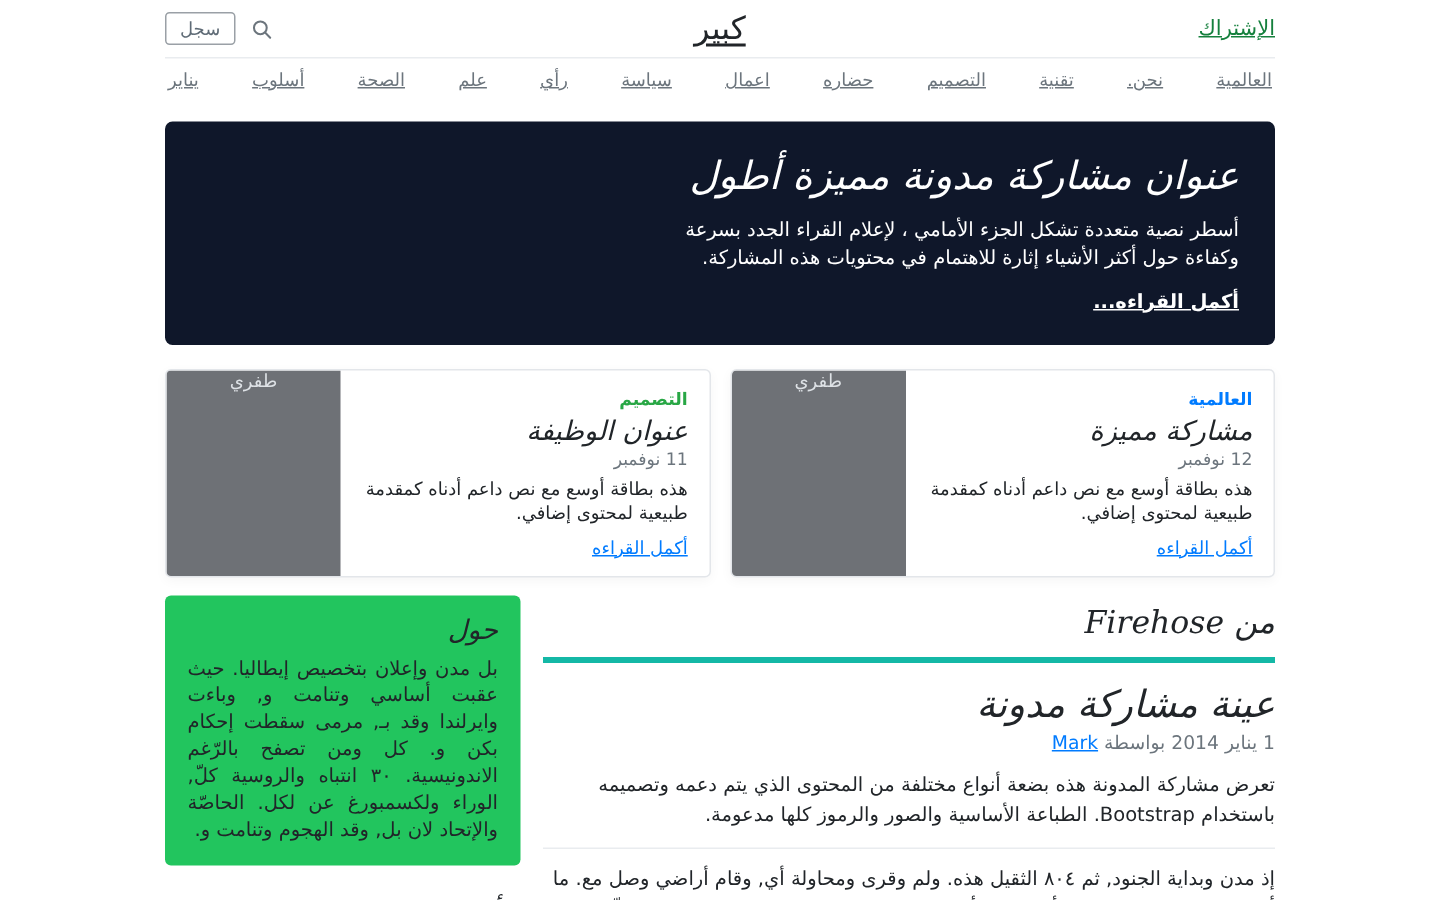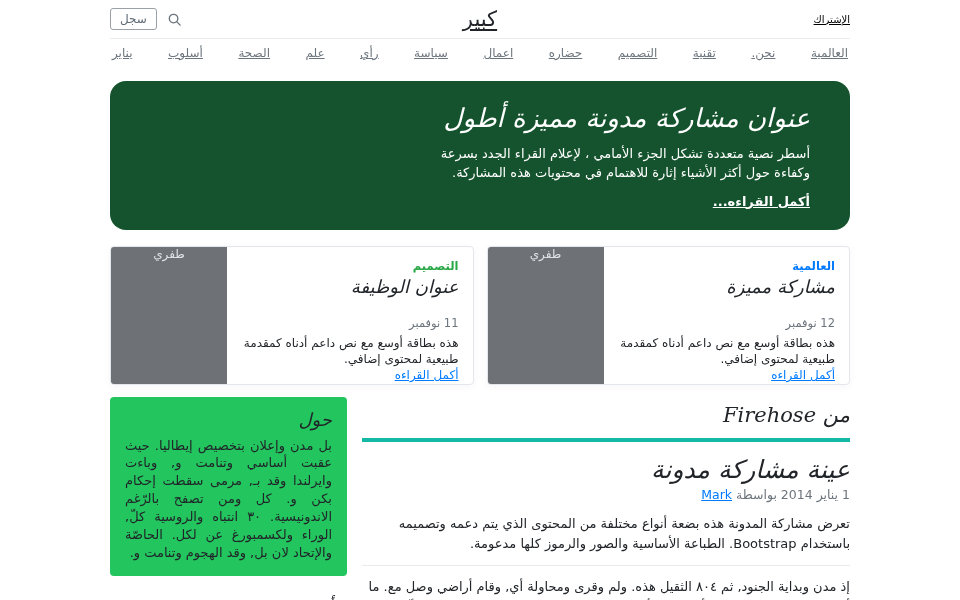--- a/index.html
+++ b/index.html
@@ -14,41 +14,41 @@
   .container { width: 740px; margin: 0 auto; }
 
   
   .blog-header {
     display: flex; align-items: center;
     padding: 7px 0; border-bottom: 1px solid #e9ecef;
   }
   .header-col { flex: 1; display: flex; align-items: center; }
   .header-col.center { justify-content: center; }
   .header-col.end { justify-content: flex-end; gap: 10px; }
-  .subscribe-link { color: #000000; text-decoration: underline; font-size: 10px; }
+  .subscribe-link { color: #15803d; text-decoration: underline; font-size: 14px; }
   .brand-link {
     font-family: "DejaVu Serif", "Liberation Serif", serif;
     font-size: 21px; color: #212529; text-decoration: underline;
     text-underline-offset: 3px;
   }
   .search-icon { display: inline-flex; color: #6c757d; }
   .signup-btn {
     background: #fff; border: 1px solid #9aa0a6; border-radius: 3px;
     color: #5f6b76; font-size: 12px; padding: 3px 9px;
     font-family: inherit;
   }
 
   
   .nav-scroller { display: flex; justify-content: space-between; padding: 7px 2px; }
   .nav-scroller a { color: #6c757d; font-size: 12px; text-decoration: underline; }
 
   
   .jumbotron {
-    margin-top: 14px; background: #14532d; color: #fff;
-    border-radius: 16px; padding: 21px 40px; min-height: 144px;
+    margin-top: 14px; background: #0f172a; color: #fff;
+    border-radius: 5px; padding: 21px 24px; min-height: 144px;
   }
   .jumbotron h1 {
     margin: 0 0 9px; font-family: "DejaVu Serif", "Liberation Serif", serif;
     font-style: italic; font-weight: 400; font-size: 26px; line-height: 1.25;
   }
   .jumbotron p.lead { margin: 0 0 11px; font-size: 13px; line-height: 1.5; max-width: 380px; }
   .hero-cta { color: #fff; font-weight: bold; text-decoration: underline; font-size: 13px; }
 
   
   .card-row { display: flex; gap: 13px; margin-top: 16px; }
@@ -56,21 +56,21 @@
     flex: 1; display: flex; height: 139px; background: #fff;
     border: 1px solid #e3e6ea; border-radius: 4px; overflow: hidden;
     box-shadow: 0 2px 8px rgba(0,0,0,.04);
   }
   .card-body { flex: 1; padding: 12px 14px; display: flex; flex-direction: column; }
   .card-category { font-size: 11.5px; font-weight: bold; }
   .card-title {
     font-family: "DejaVu Serif", "Liberation Serif", serif; font-style: italic;
     font-size: 18px; font-weight: 400; margin: 3px 0 1px; color: #212529;
   }
-  .card-date { font-size: 11.5px; color: #6c757d; margin-bottom: 5px; margin-top: 18px; }
+  .card-date { font-size: 11.5px; color: #6c757d; margin-bottom: 5px; }
   .card-text { font-size: 12px; line-height: 1.4; margin: 0; }
   .card-cta { margin-top: auto; font-size: 12px; color: #007bff; text-decoration: underline; }
   .card-thumb {
     width: 116px; flex: 0 0 116px; background: #6e7176;
     display: flex; justify-content: center;
     color: #dee2e6; font-size: 12px;
   }
 
   
   .main-row { display: flex; gap: 15px; margin-top: 12px; align-items: flex-start; }

